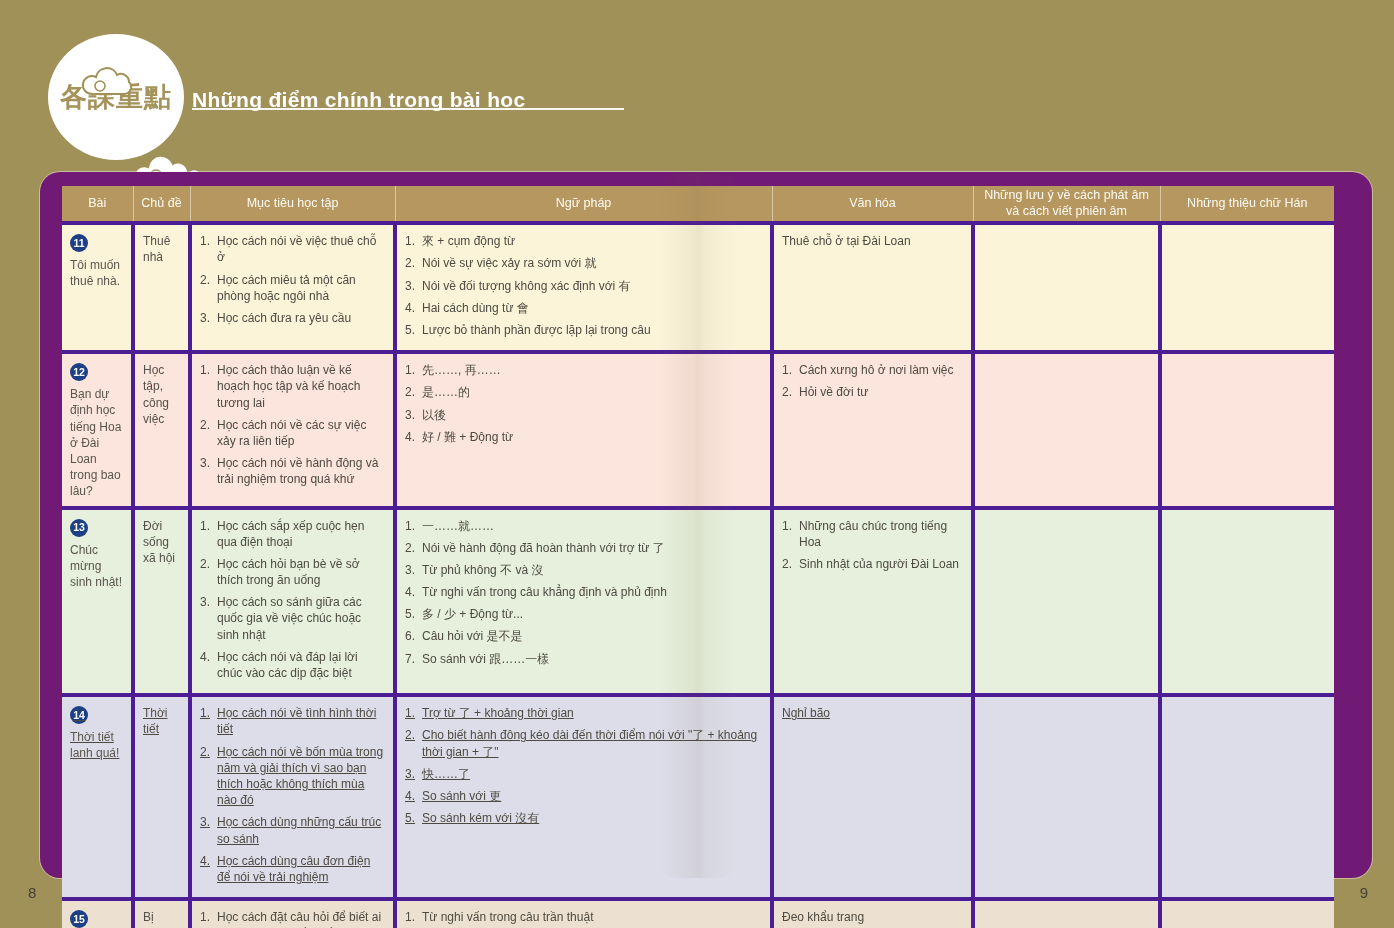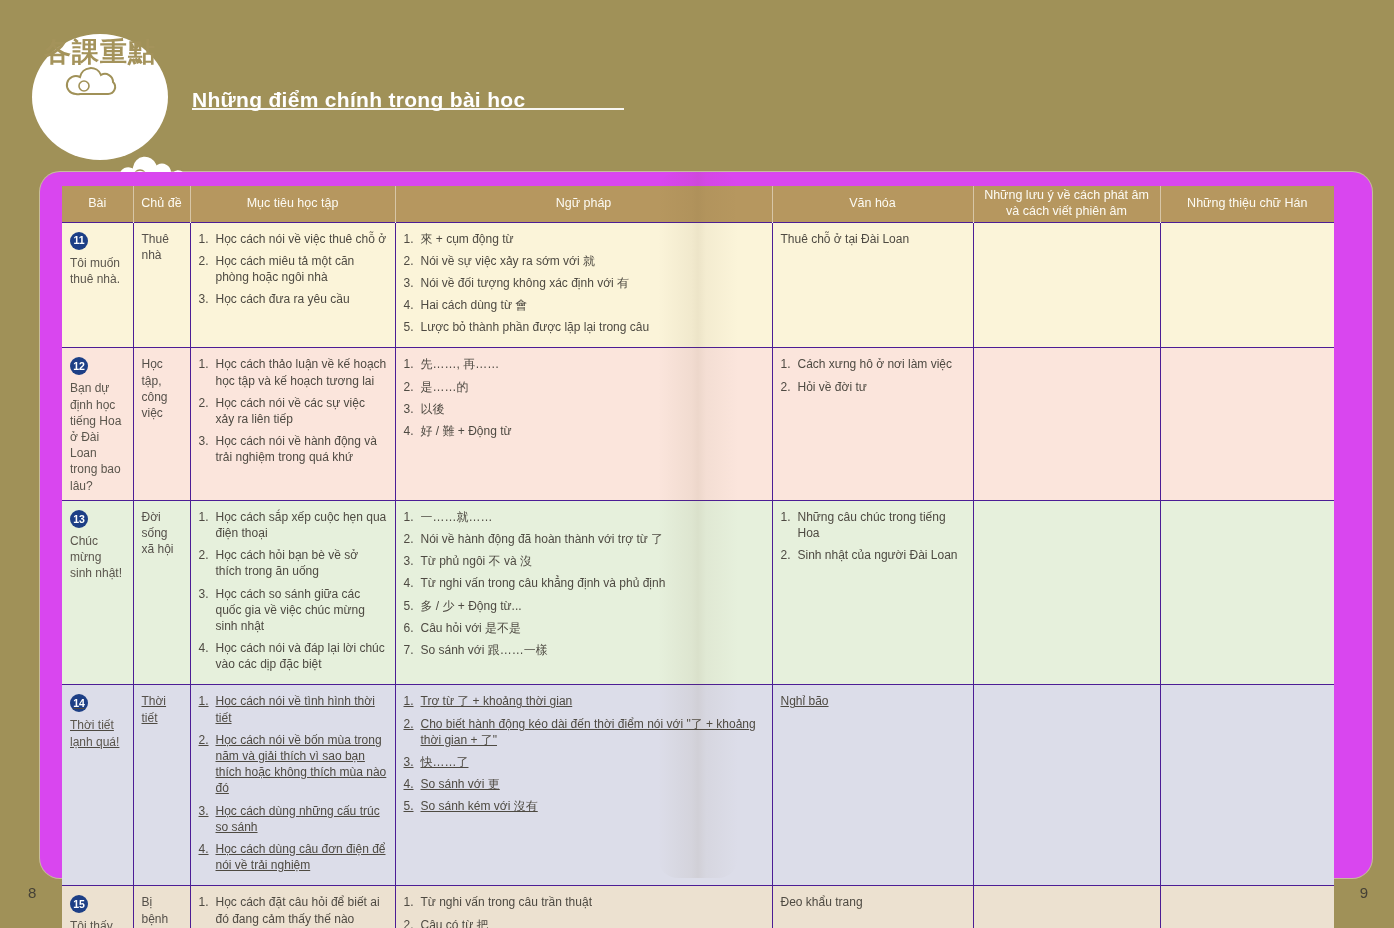--- a/index.html
+++ b/index.html
@@ -5,44 +5,44 @@
   * { margin:0; padding:0; box-sizing:border-box; }
   html,body { width:1394px; height:928px; }
   body {
     font-family:"Liberation Sans", sans-serif;
     background:#a09158;
     position:relative;
     overflow:hidden;
   }
   
   .logo-blob {
-    position:absolute; left:32px; top:34px; width:136px; height:126px;
+    position:absolute; left:48px; top:34px; width:136px; height:126px;
     background:#fff; border-radius:50%;
-    display:flex; justify-content:center;
+    display:flex; align-items:center; justify-content:center;
   }
   .logo-cn {
     font-family:"DejaVu Serif", serif;
     font-size:27px; font-weight:bold; color:#a4935b; letter-spacing:1px;
     white-space:nowrap;
   }
   .cloud { position:absolute; }
   .cloud-tl { left:30px; top:28px; width:70px; height:40px; }
   .cloud-b  { left:78px; top:112px; width:92px; height:52px; }
   .page-title {
     position:absolute; left:192px; top:88px;
     font-size:21px; font-weight:600; color:#ffffff; letter-spacing:0.3px;
   }
   .title-underline {
     position:absolute; left:192px; top:108px; width:432px; height:2px;
     background:rgba(255,255,255,0.92);
   }
   
   .sheet {
     position:absolute; left:40px; top:172px; width:1332px; height:706px;
-    background:#d946ef; border-radius:20px;
+    background:#701a75; border-radius:20px;
     box-shadow:0 0 0 1px rgba(255,255,255,0.4);
   }
   .spine-shadow {
     position:absolute; left:618px; top:0; width:80px; height:100%;
     background:linear-gradient(90deg, rgba(110,90,50,0) 0%, rgba(110,90,50,0.07) 42%, rgba(110,90,50,0.10) 50%, rgba(110,90,50,0.05) 60%, rgba(110,90,50,0) 100%);
     pointer-events:none; border-radius:20px;
   }
   
   table.lessons {
     position:absolute; left:22px; top:14px; width:1272px;
@@ -50,21 +50,21 @@
     font-size:12px; color:#4e4a42;
   }
   table.lessons th {
     background:#b6975f; color:#fdfbf4; font-weight:400; font-size:12.5px;
     height:36px; text-align:center; vertical-align:middle;
     border-right:1px solid rgba(255,255,255,0.45);
     padding:2px 6px; line-height:1.25;
   }
   table.lessons th:last-child { border-right:none; }
   table.lessons td {
-    border:1px solid #4c1d95;
+    border:4px solid #4c1d95;
     vertical-align:top; padding:8px 8px 6px 8px; line-height:1.35;
   }
   table.lessons tr td:first-child { border-left:none; }
   table.lessons tr td:last-child { border-right:none; }
   table.lessons tr:last-child td { border-bottom:none; }
   .badge {
     width:18px; height:18px; border-radius:50%; background:#1d3f86;
     color:#fff; font-size:10.5px; font-weight:bold;
     display:flex; align-items:center; justify-content:center;
     margin:1px 0 5px 0;
@@ -239,39 +239,39 @@
             <div class="li">
               <span class="n">1.</span>
               <span class="t">Học cách sắp xếp cuộc hẹn qua điện thoại</span>
             </div>
             <div class="li">
               <span class="n">2.</span>
               <span class="t">Học cách hỏi bạn bè về sở thích trong ăn uống</span>
             </div>
             <div class="li">
               <span class="n">3.</span>
-              <span class="t">Học cách so sánh giữa các quốc gia về việc chúc mừng sinh nhật</span>
+              <span class="t">Học cách so sánh giữa các quốc gia về việc chúc hoặc sinh nhật</span>
             </div>
             <div class="li">
               <span class="n">4.</span>
               <span class="t">Học cách nói và đáp lại lời chúc vào các dịp đặc biệt</span>
             </div>
           </td>
           <td class="cjk-cell">
             <div class="li">
               <span class="n">1.</span>
               <span class="t">一……就……</span>
             </div>
             <div class="li">
               <span class="n">2.</span>
               <span class="t">Nói về hành động đã hoàn thành với trợ từ 了</span>
             </div>
             <div class="li">
               <span class="n">3.</span>
-              <span class="t">Từ phủ ngôi 不 và 沒</span>
+              <span class="t">Từ phủ không 不 và 沒</span>
             </div>
             <div class="li">
               <span class="n">4.</span>
               <span class="t">Từ nghi vấn trong câu khẳng định và phủ định</span>
             </div>
             <div class="li">
               <span class="n">5.</span>
               <span class="t">多 / 少 + Động từ...</span>
             </div>
             <div class="li">

